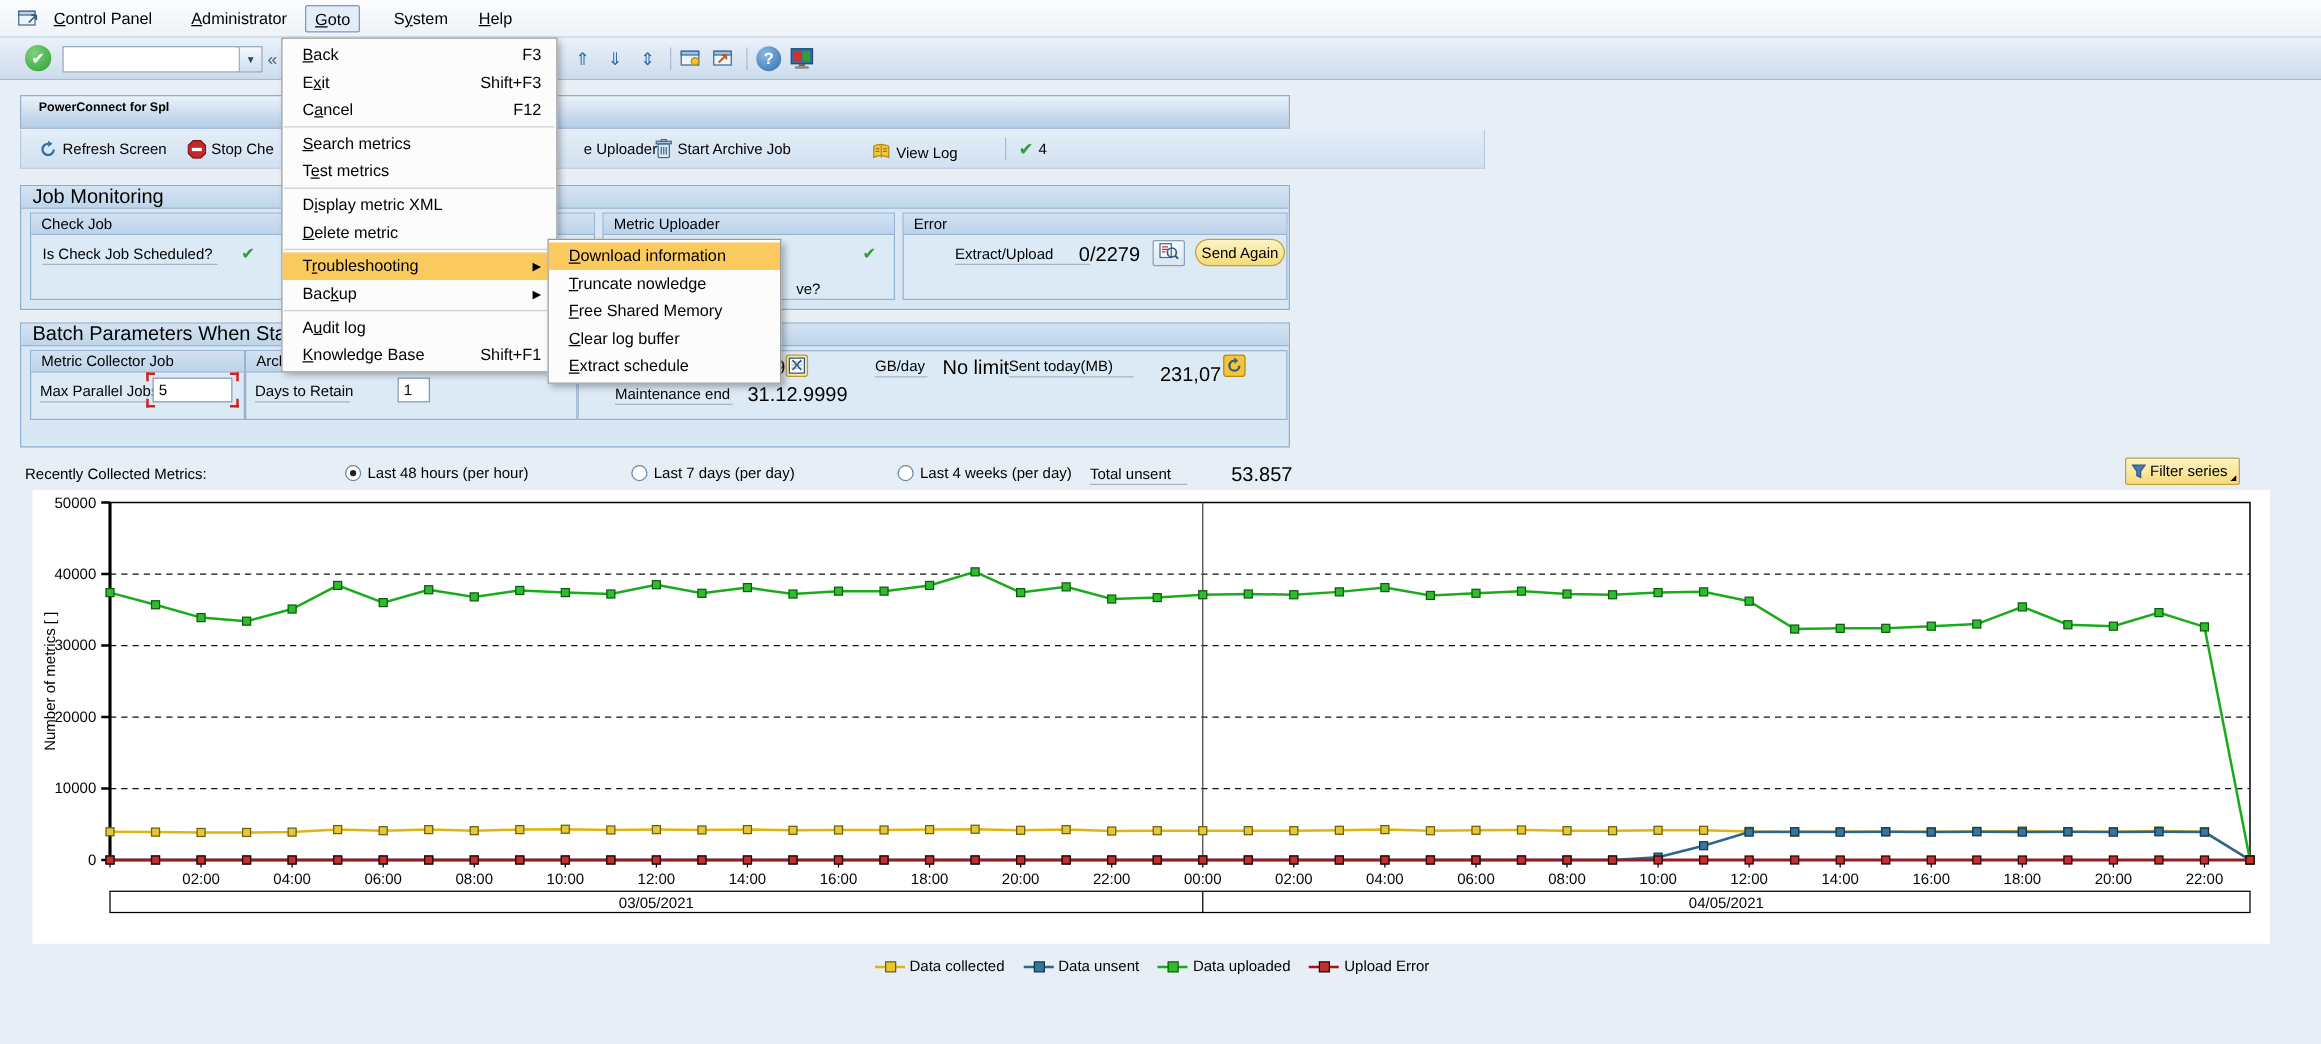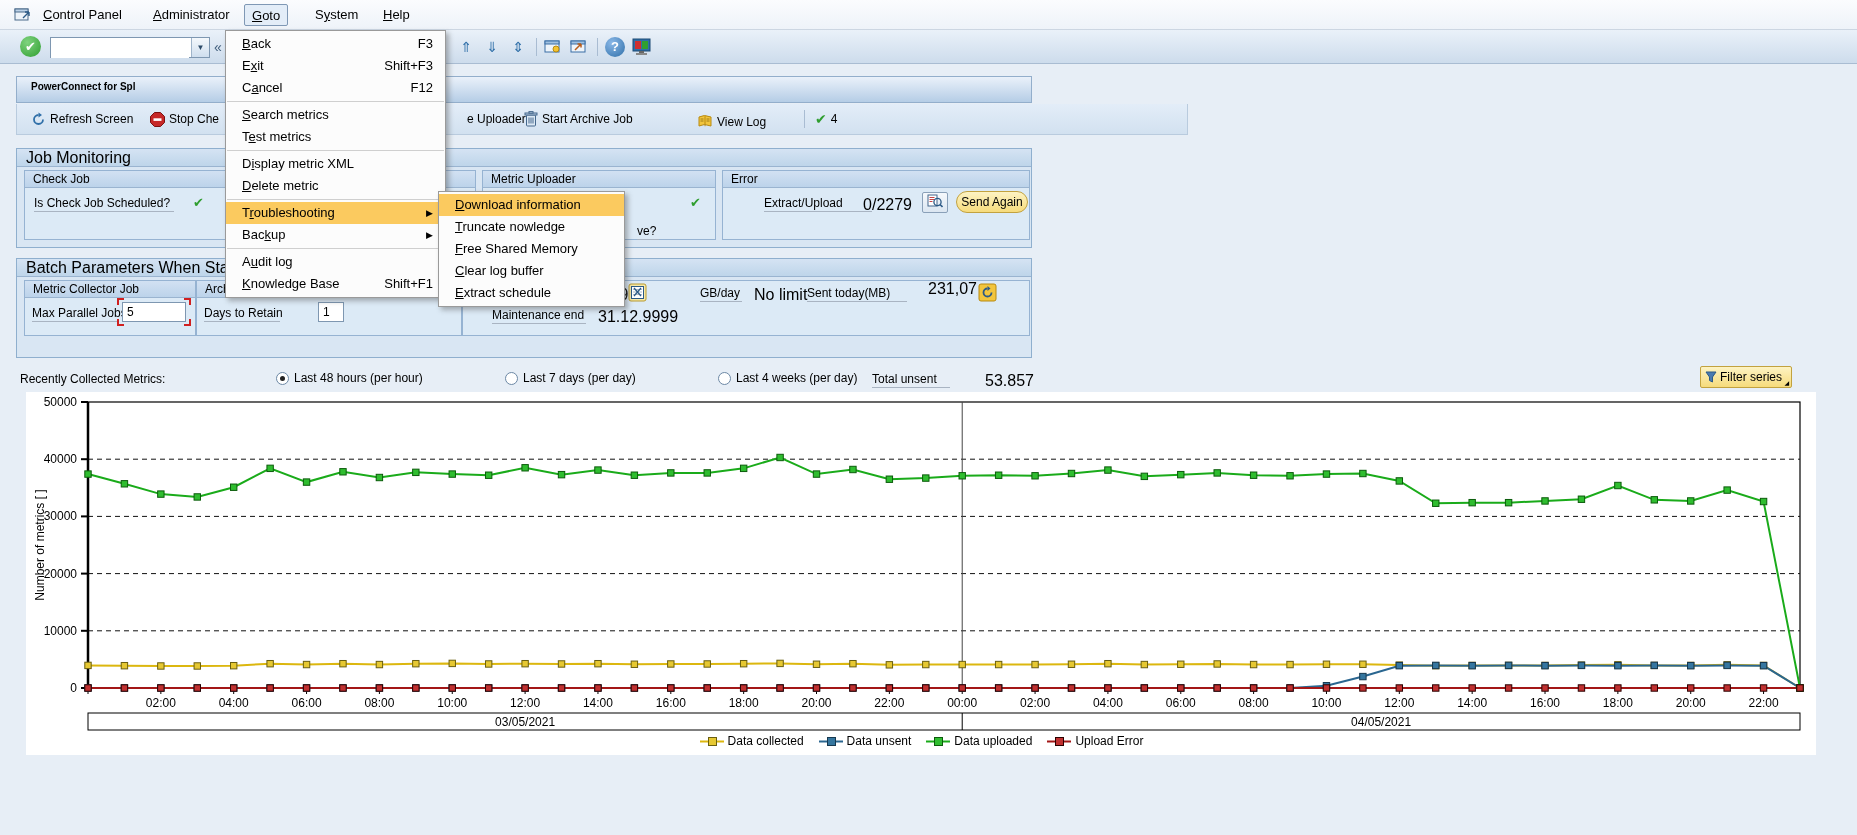--- a/index.html
+++ b/index.html
@@ -67,21 +67,21 @@
   .radio-circle { width:13px; height:13px; border-radius:50%; border:1px solid #6c88a5;
     background:#fff; position:relative; }
   .radio-circle.sel::after { content:""; position:absolute; left:3px; top:3px; width:5px;
     height:5px; border-radius:50%; background:#222; }
 
   
   #chart-wrap { position:absolute; left:26px; top:392px; width:1790px; height:363px; background:#fff; }
   #chart-svg text { font-family:"Liberation Sans", sans-serif; }
   #legend { position:absolute; left:0; top:342px; width:1790px; display:flex;
     justify-content:center; gap:14px; font-size:12px; align-items:center; }
-  .legend-item { display:flex; align-items:center; gap:3px; }
+  .legend-item { display:flex; align-items:center; gap:3px;margin-top:32px; }
 
   
   .menu-panel { position:absolute; background:#fcfcfc; border:1px solid #9a9a9a;
     box-shadow:3px 3px 5px rgba(70,70,70,.4); padding:2px 0; }
   #goto-menu { left:225px; top:30px; width:221px; z-index:60; }
   #troubleshoot-menu { left:438px; top:191px; width:187px; z-index:61; }
   .menu-item { height:22px; line-height:22px; padding:0 12px 0 16px; font-size:13px;
     display:flex; justify-content:space-between; align-items:center; cursor:default; white-space:nowrap; }
   .menu-item.hl { background:#fbca5f; }
   .menu-sep { height:1px; background:#cfcfcf; margin:2px 1px; }
@@ -247,21 +247,21 @@
   <svg width="19" height="19" viewBox="0 0 19 19">
       <rect x="1" y="1" width="17" height="17" rx="2" fill="#f6e9a8" stroke="#b89a30"></rect>
       <rect x="3.5" y="3.5" width="12" height="12" fill="#fff" stroke="#2c5a86"></rect>
       <path d="M5 6.5h9 M5 9h9 M5 11.5h9" stroke="#9ab" stroke-width="0.8"></path>
       <path d="M6 5l7 8 M13 5l-7 8" stroke="#2c5a86" stroke-width="1.3"></path>
     </svg>
 </span>
 <span class="field-label" style="left:700px;top:286px;width:42px;">GB/day</span>
 <span class="value" style="left:754px;top:286px;">No limit</span>
 <span class="field-label" style="left:807px;top:286px;width:100px;">Sent today(MB)</span>
-<span class="value" style="left:928px;top:280px;width:44px;text-align:right;">231,07</span>
+<span class="value" style="left:928px;top:292px;width:44px;text-align:right;">231,07</span>
 <span class="abs" style="left:978px;top:283px;">
   <svg width="19" height="19" viewBox="0 0 19 19">
       <rect x="1" y="1" width="17" height="17" rx="2" fill="#f2c53d" stroke="#b88a10"></rect>
       <path d="M13.5 9.5 A4 4 0 1 1 9.5 5.5" fill="none" stroke="#2c5a86" stroke-width="1.8"></path>
       <path d="M9.5 3 L12.5 5.5 L9.5 8 Z" fill="#2c5a86"></path>
     </svg>
 </span>
 <span class="field-label" style="left:492px;top:308px;width:94px;">Maintenance end</span>
 <span class="value" style="left:598px;top:308px;">31.12.9999</span>
 

